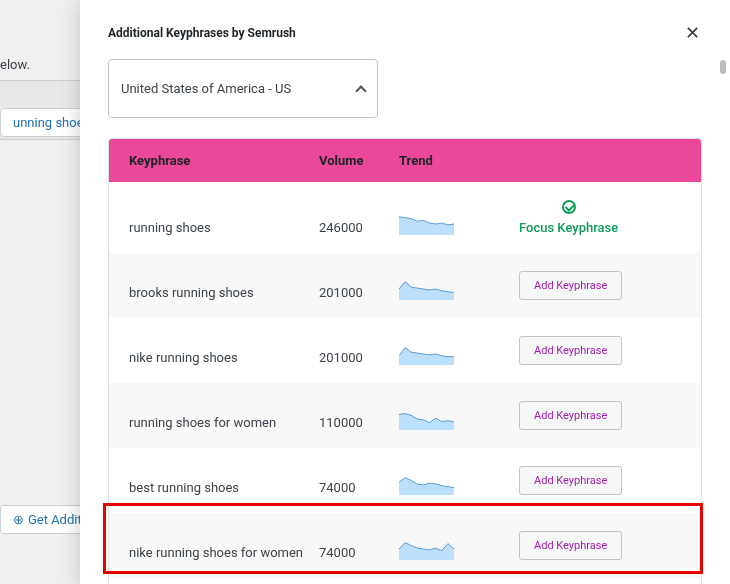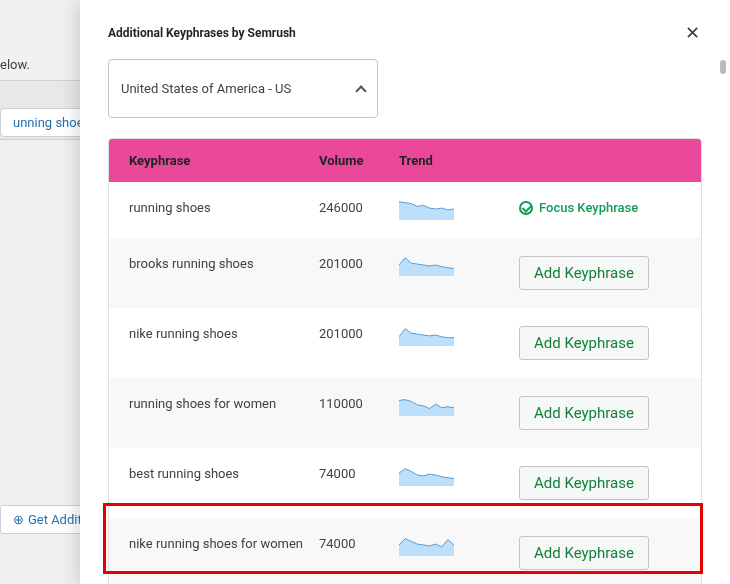--- a/index.html
+++ b/index.html
@@ -11,29 +11,29 @@
   .modal { position: absolute; top: 0; left: 80px; right: 0; bottom: 0; background: #fff; box-shadow: 0 3px 20px rgba(0,0,0,0.2); display: flex; flex-direction: column; }
   .modal-header { display: flex; align-items: center; justify-content: space-between; padding: 18px 22px 12px 28px; }
   .modal-title { font-size: 12px; font-weight: 700; color: #1d2327; }
   .close-btn { font-size: 18px; font-weight: 300; cursor: pointer; color: #3c434a; background: none; border: none; padding: 4px 8px; }
   .modal-body { padding: 0 28px 0 28px; overflow-y: auto; flex: 1; position: relative; }
   .show-label { font-size: 14px; font-weight: 600; color: #1d2327; margin-bottom: 10px; }
   .dropdown { display: flex; align-items: center; justify-content: space-between; border: 1px solid #c4c4c4; border-radius: 4px; padding: 21px 12px; width: 270px; font-size: 13px; color: #3c434a; cursor: pointer; margin-bottom: 20px; }
   .chevron { display: inline-block; width: 8px; height: 8px; border-left: 2px solid #555; border-top: 2px solid #555; transform: rotate(45deg); margin-top: 4px; }
   .table { border: 1px solid #e0e0e0; border-radius: 4px; overflow: hidden; }
   .thead { display: flex; padding: 14px 20px; font-size: 13px; font-weight: 700; color: #1d2327; background: #ec4899; }
-  .row { display: flex; align-items: flex-start; padding: 18px 20px; font-size: 13px; color: #3c434a; }
+  .row { display: flex; align-items: flex-end; padding: 18px 20px; font-size: 13px; color: #3c434a; }
   .row:nth-child(even) { background: #f8f8f8; }
   .row:nth-child(odd) { background: #fff; }
   .col-kp { flex: 0 0 190px; }
   .col-vol { flex: 0 0 80px; text-align: left; }
   .col-trend { flex: 0 0 110px; display: flex; align-items: center; }
   .col-act { flex: 1; display: flex; justify-content: flex-start; padding-left: 10px; }
-  .add-btn { background: #f6f7f7; border: 1px solid #c4c4c4; border-radius: 3px; padding: 7px 14px; font-size: 15px; color: #15803d; cursor: pointer; }
-  .focus-kp { color: #0f9d58; font-weight: 500; display: flex; align-items: center; gap: 6px; }
+  .add-btn { background: #f6f7f7; border: 1px solid #c4c4c4; border-radius: 3px; padding: 7px 14px; font-size: 11px; color: #a21caf; cursor: pointer; }
+  .focus-kp { color: #0f9d58; font-weight: 500; display: flex; align-items: center; gap: 6px; flex-direction: column; }
   .check-icon { display: inline-block; width: 14px; height: 14px; border: 2px solid #0f9d58; border-radius: 50%; position: relative; }
   .check-icon::after { content: ""; position: absolute; left: 3px; top: 0px; width: 4px; height: 7px; border-right: 2px solid #0f9d58; border-bottom: 2px solid #0f9d58; transform: rotate(45deg); }
   .trend-svg { width: 55px; height: 20px; }
   .highlight-box { position: absolute; border: 3px solid #e60000; pointer-events: none; }
   .scroll-indicator { position: absolute; right: 4px; top: 60px; width: 6px; height: 14px; background: #bbb; border-radius: 3px; }
 </style>
 </head>
 <body>
 
 <div class="bg-text">elow.</div>

